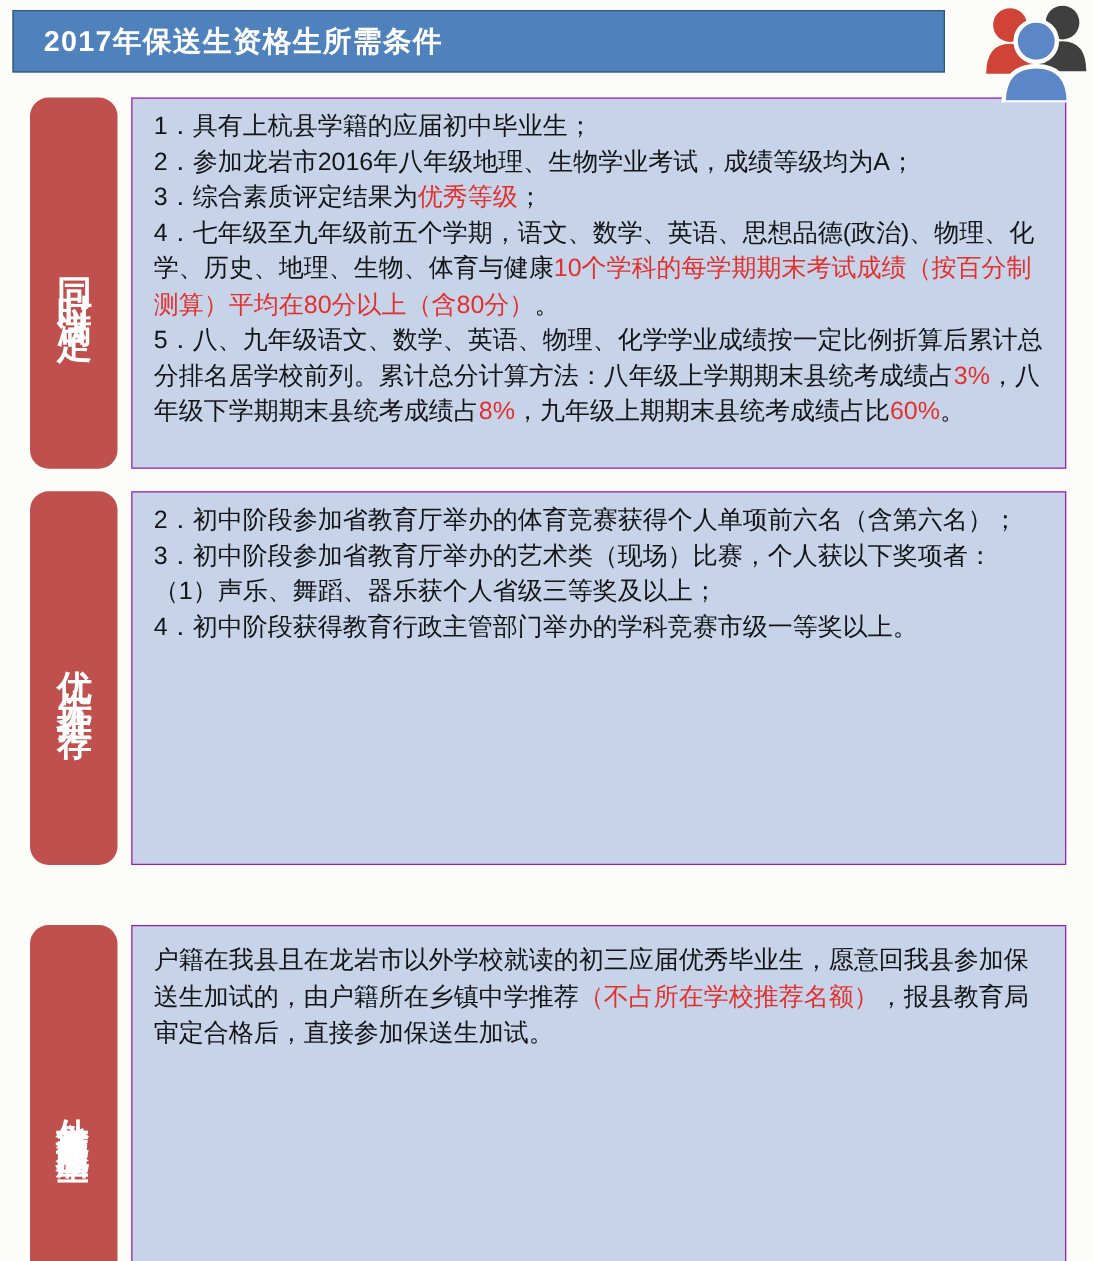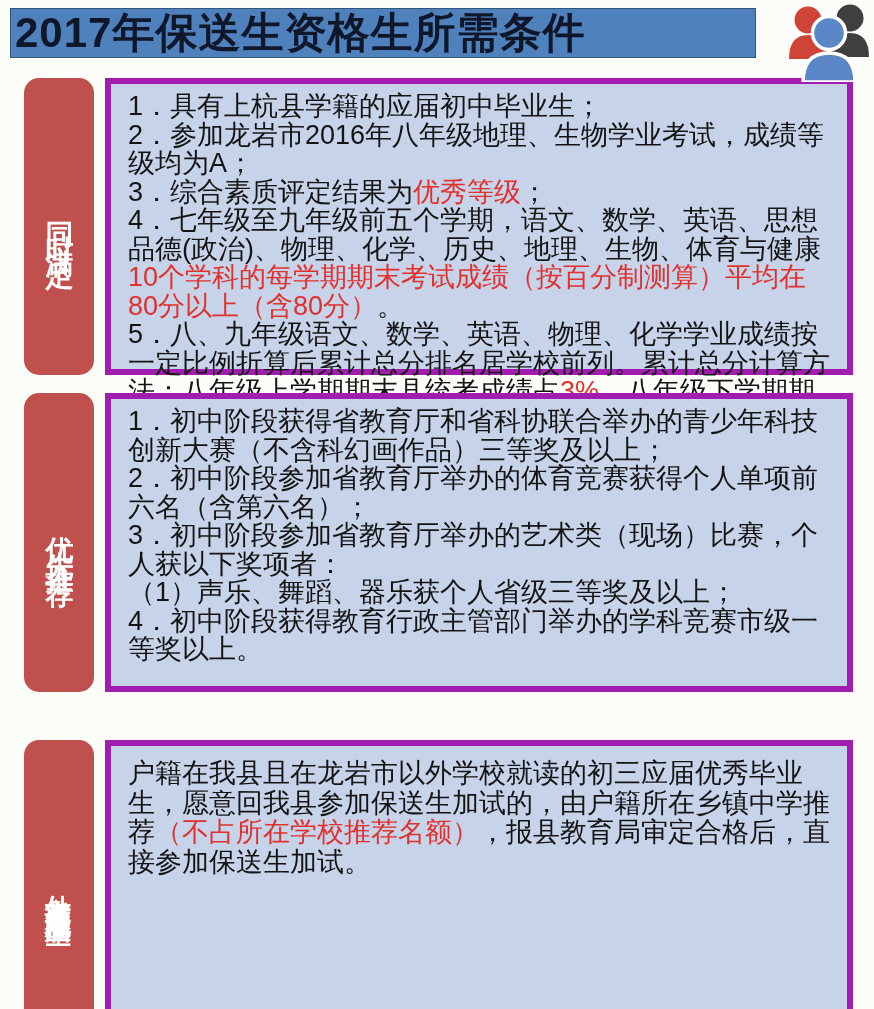--- a/index.html
+++ b/index.html
@@ -7,22 +7,22 @@
     width:874px;height:1009px;position:relative;overflow:hidden;
     background:#fcfcf8;
     font-family:"Liberation Sans","DejaVu Sans",sans-serif;
   }
   .header{
     position:absolute;left:10px;top:8px;width:746px;height:50px;
     background:#4f81bd;border:1px solid #31567e;box-sizing:border-box;
     display:flex;align-items:center;
   }
   .header .title{
-    color:#0f172a;font-size:42px;font-weight:bold;
-    padding-left:4px;letter-spacing:1px;white-space:nowrap;
+    color:#ffffff;font-size:23px;font-weight:bold;
+    padding-left:24px;letter-spacing:1px;white-space:nowrap;
   }
   .people{
     position:absolute;right:0;top:0;width:90px;height:82px;z-index:5;
   }
   .sec{
     position:absolute;left:24px;width:829px;
     display:flex;
   }
   .sec1{top:78px;height:297px;}
   .sec2{top:393px;height:299px;}
@@ -31,23 +31,23 @@
     width:70px;flex:0 0 70px;height:100%;
     background:#c0504d;border-radius:15px;
     color:#ffffff;font-weight:bold;
     display:flex;align-items:center;justify-content:center;
     writing-mode:vertical-rl;text-orientation:upright;
   }
   .label-4{font-size:28px;letter-spacing:14px;}
   .label-10{font-size:26px;letter-spacing:3px;}
   .panel{
     flex:1;margin-left:11px;height:100%;box-sizing:border-box;
-    background:#c6d3e9;border:6px solid #a21caf;
+    background:#c6d3e9;border:1px solid #a21caf;
     padding:8px 16px 8px 17px;
-    color:#141414;font-size:27px;line-height:28.5px;
+    color:#141414;font-size:20px;line-height:28.5px;
   }
   .sec3 .panel{padding-top:13px;line-height:29.5px;}
   .para{margin:0;}
   .red{color:#e2302c;}
 </style>
 </head>
 <body>
 
 <div class="page">
 
@@ -76,21 +76,20 @@
         <div class="para"><span>2．参加龙岩市2016年八年级地理、生物学业考试，成绩等级均为A；</span></div>
         <div class="para"><span>3．综合素质评定结果为</span><span class="red">优秀等级</span><span>；</span></div>
         <div class="para"><span>4．七年级至九年级前五个学期，语文、数学、英语、思想品德(政治)、物理、化学、历史、地理、生物、体育与健康</span><span class="red">10个学科的每学期期末考试成绩（按百分制测算）平均在80分以上（含80分）</span><span>。</span></div>
         <div class="para"><span>5．八、九年级语文、数学、英语、物理、化学学业成绩按一定比例折算后累计总分排名居学校前列。累计总分计算方法：八年级上学期期末县统考成绩占</span><span class="red">3%</span><span>，八年级下学期期末县统考成绩占</span><span class="red">8%</span><span>，九年级上期期末县统考成绩占比</span><span class="red">60%</span><span>。</span></div>
       </div>
   </section>
 
   <section class="sec sec2">
     <div class="label label-4">优先推荐</div>
     <div class="panel">
-        <div class="para"><span>1．初中阶段获得省教育厅和省科协联合举办的青少年科技创新大赛（不含科幻画作品）三等奖及以上；</span></div>
         <div class="para"><span>2．初中阶段参加省教育厅举办的体育竞赛获得个人单项前六名（含第六名）；</span></div>
         <div class="para"><span>3．初中阶段参加省教育厅举办的艺术类（现场）比赛，个人获以下奖项者：</span></div>
         <div class="para"><span>（1）声乐、舞蹈、器乐获个人省级三等奖及以上；</span></div>
         <div class="para"><span>4．初中阶段获得教育行政主管部门举办的学科竞赛市级一等奖以上。</span></div>
       </div>
   </section>
 
   <section class="sec sec3">
     <div class="label label-10">外市就读的本地应届生</div>
     <div class="panel">

